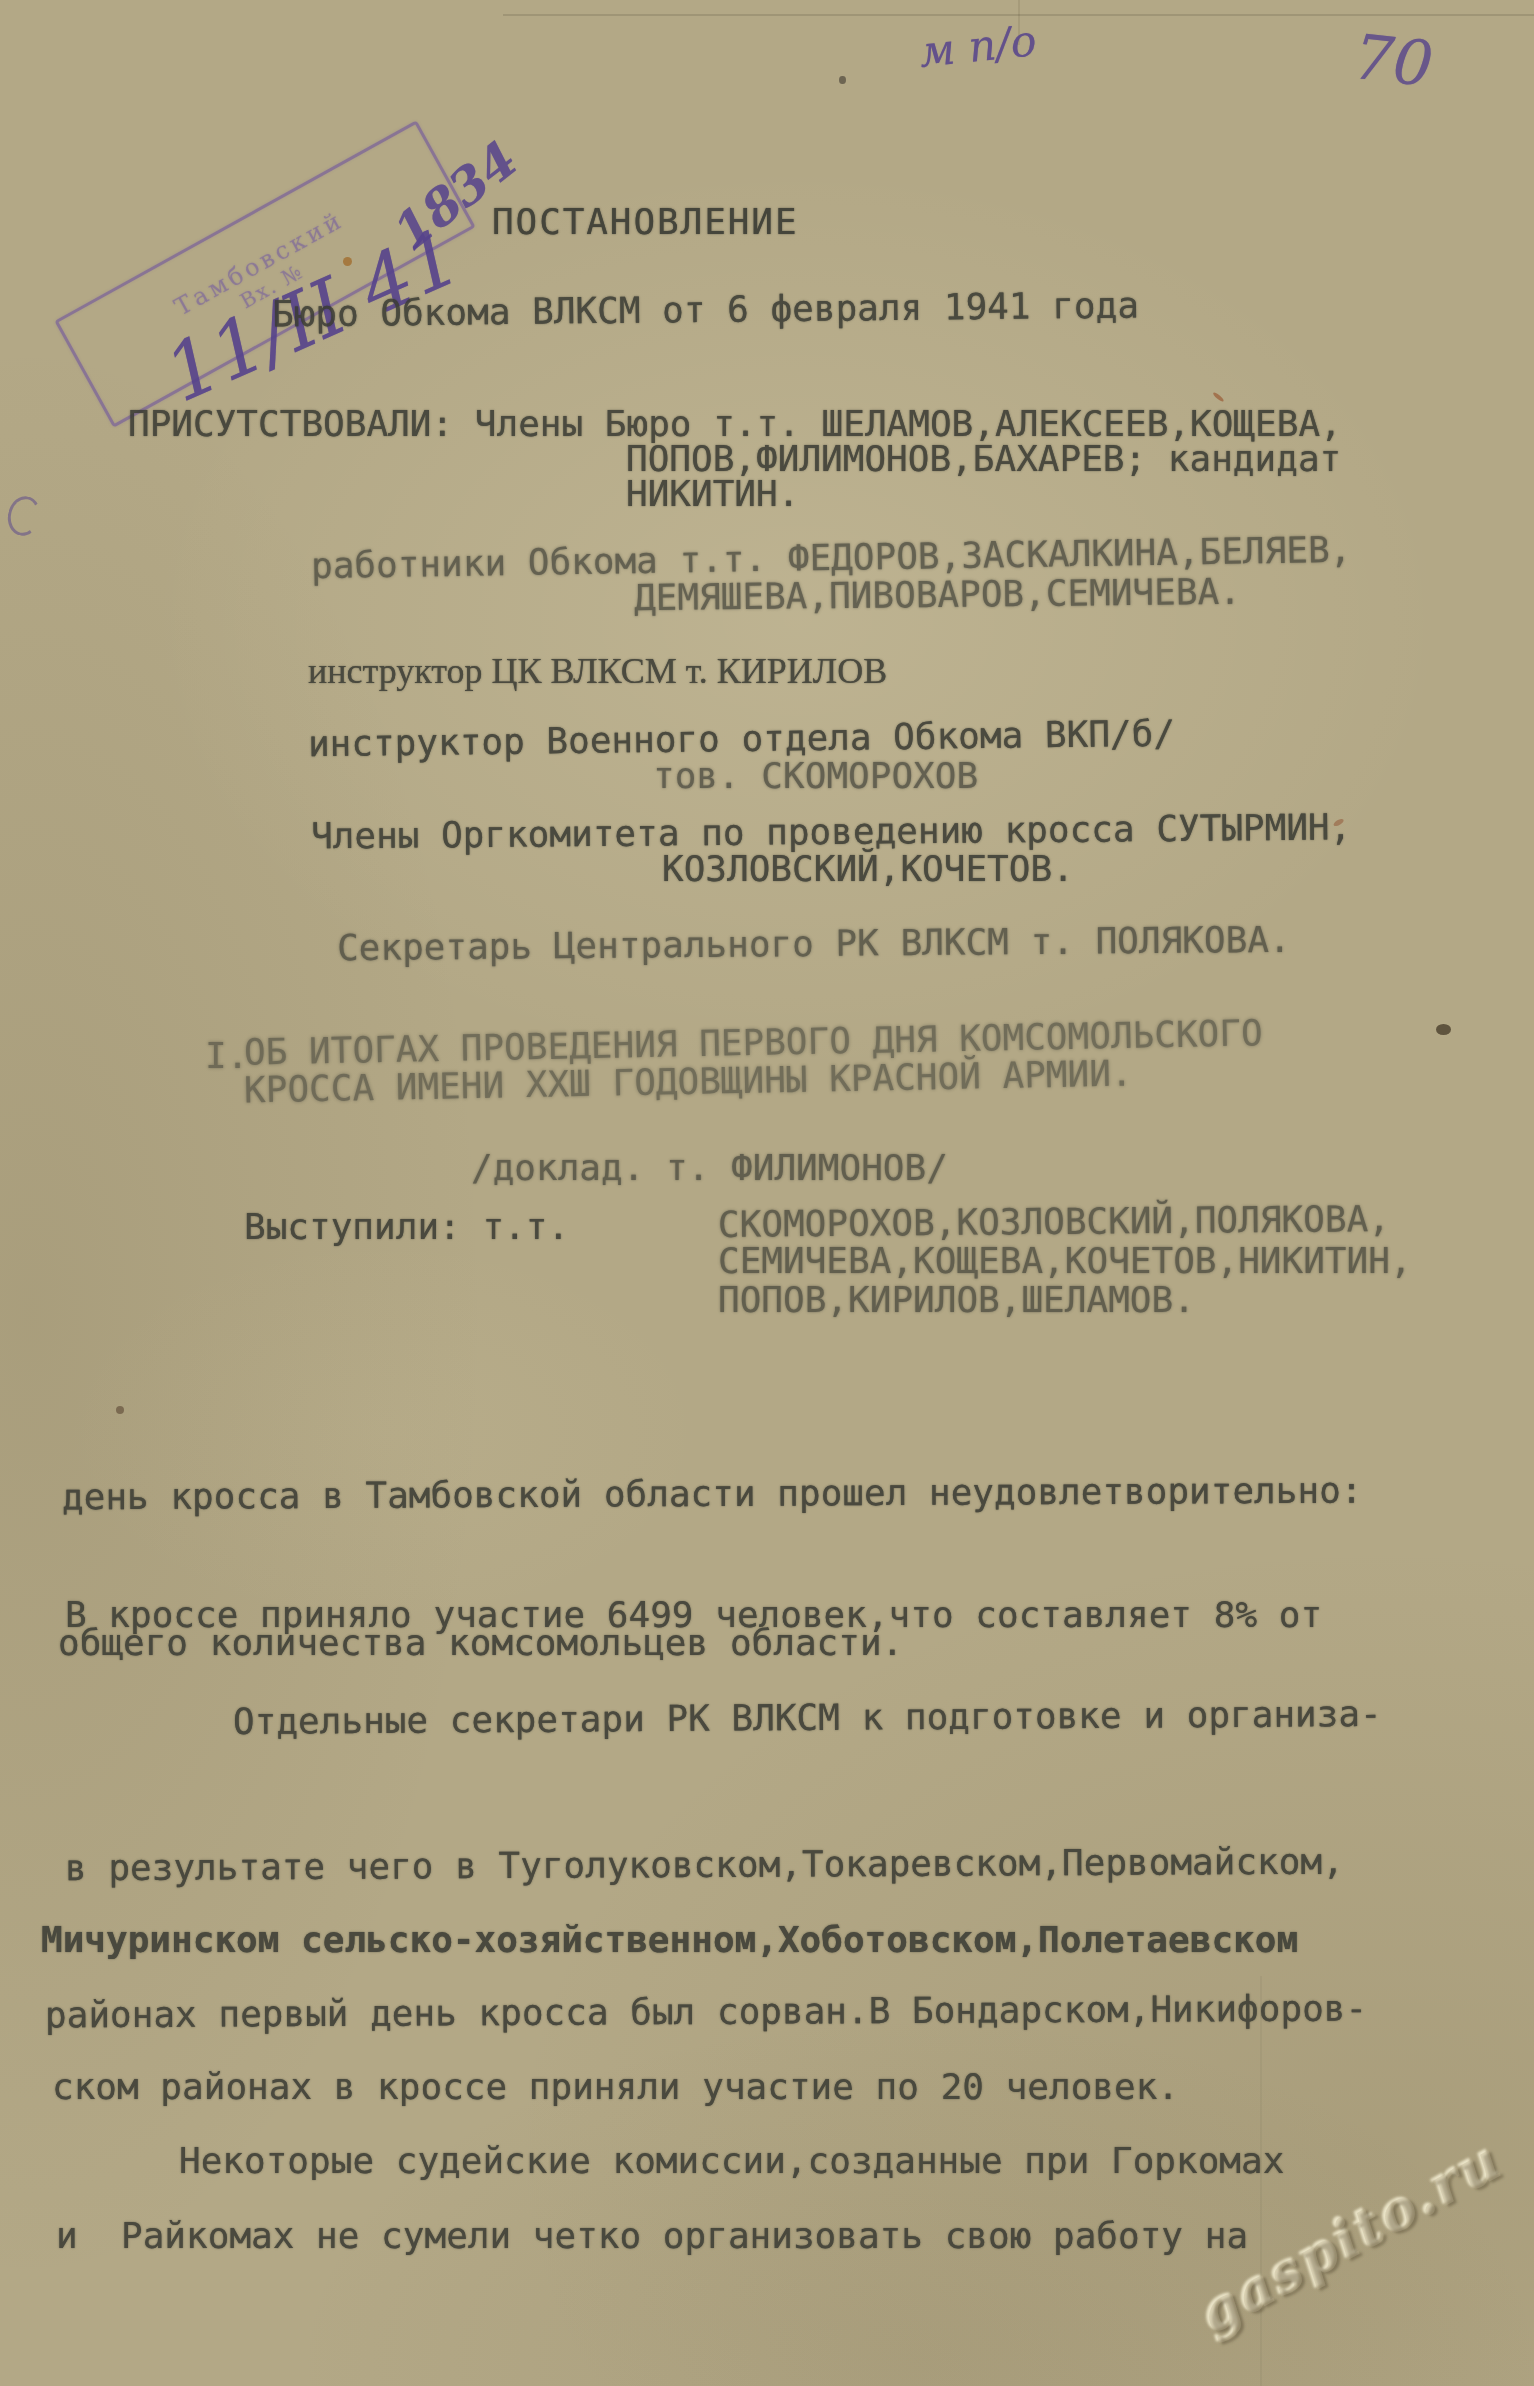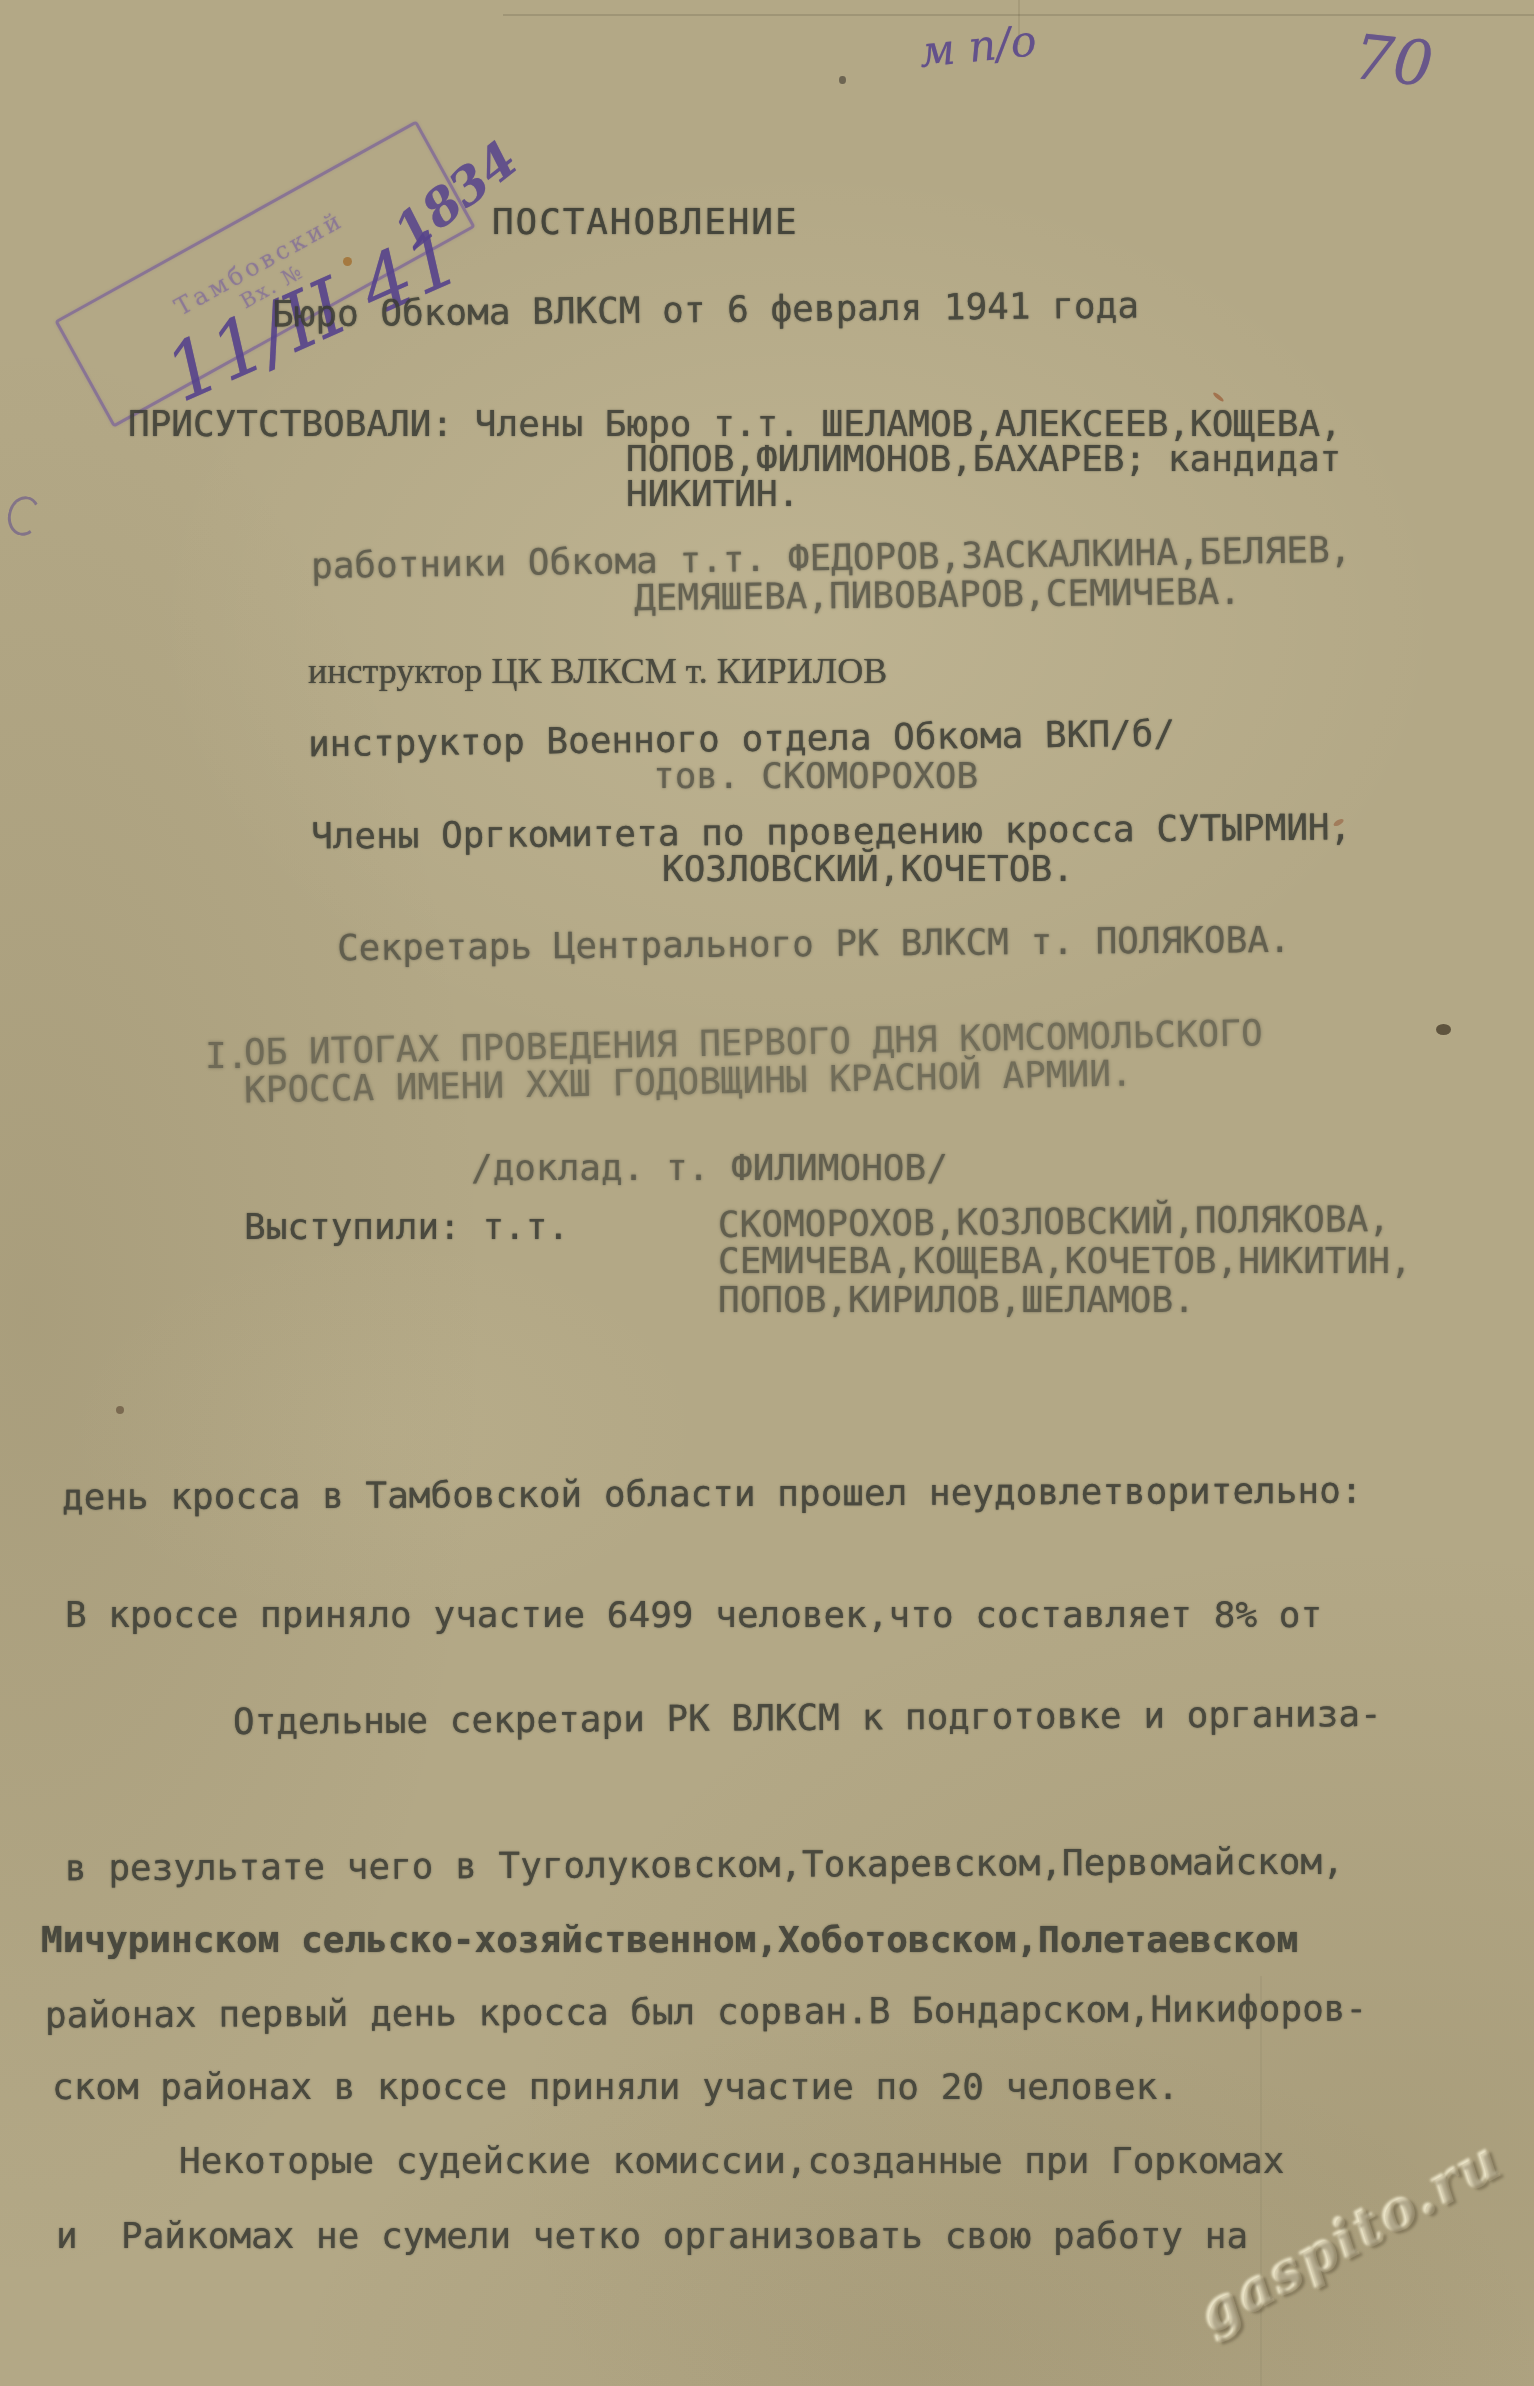--- a/index.html
+++ b/index.html
@@ -100,20 +100,21 @@
   <div class="t vfaint" style="left:244px;top:1063px;transform:rotate(-1.1deg);">КРОССА ИМЕНИ ХХШ ГОДОВЩИНЫ КРАСНОЙ АРМИИ.</div>
   <div class="t faint" style="left:471px;top:1149px;">/доклад. т. ФИЛИМОНОВ/</div>
 
   <div class="t" style="left:244px;top:1208px;">Выступили: т.т.</div>
   <div class="t faint" style="left:718px;top:1203px;transform:rotate(-0.5deg);">СКОМОРОХОВ,КОЗЛОВСКИЙ,ПОЛЯКОВА,</div>
   <div class="t faint" style="left:718px;top:1242px;">СЕМИЧЕВА,КОЩЕВА,КОЧЕТОВ,НИКИТИН,</div>
   <div class="t faint" style="left:718px;top:1281px;">ПОПОВ,КИРИЛОВ,ШЕЛАМОВ.</div>
 
   <div class="t body-line" style="left:62px;top:1473px;transform:rotate(-0.3deg);">день кросса в Тамбовской области прошел неудовлетворительно:</div>
   <div class="t body-line" style="left:65px;top:1548px;margin-top:46px;">В кроссе приняло участие 6499 человек,что составляет 8% от</div>
+  <div class="t body-line" style="left:58px;top:1622px;">общего количества комсомольцев области.</div>
 
   <div class="t body-line" style="left:233px;top:1697px;transform:rotate(-0.4deg);">Отдельные секретари РК ВЛКСМ к подготовке и организа-</div>
   <div class="t body-line" style="left:65px;top:1844px;transform:rotate(-0.3deg);">в результате чего в Туголуковском,Токаревском,Первомайском,</div>
   <div class="t body-line" style="left:41px;top:1919px;font-weight:bold;">Мичуринском сельско-хозяйственном,Хоботовском,Полетаевском</div>
   <div class="t body-line" style="left:45px;top:1991px;transform:rotate(-0.3deg);">районах первый день кросса был сорван.В Бондарском,Никифоров-</div>
   <div class="t body-line" style="left:52px;top:2066px;">ском районах в кроссе приняли участие по 20 человек.</div>
 
   <div class="t body-line" style="left:179px;top:2140px;">Некоторые судейские комиссии,созданные при Горкомах</div>
   <div class="t body-line" style="left:56px;top:2215px;">и  Райкомах не сумели четко организовать свою работу на</div>
 

